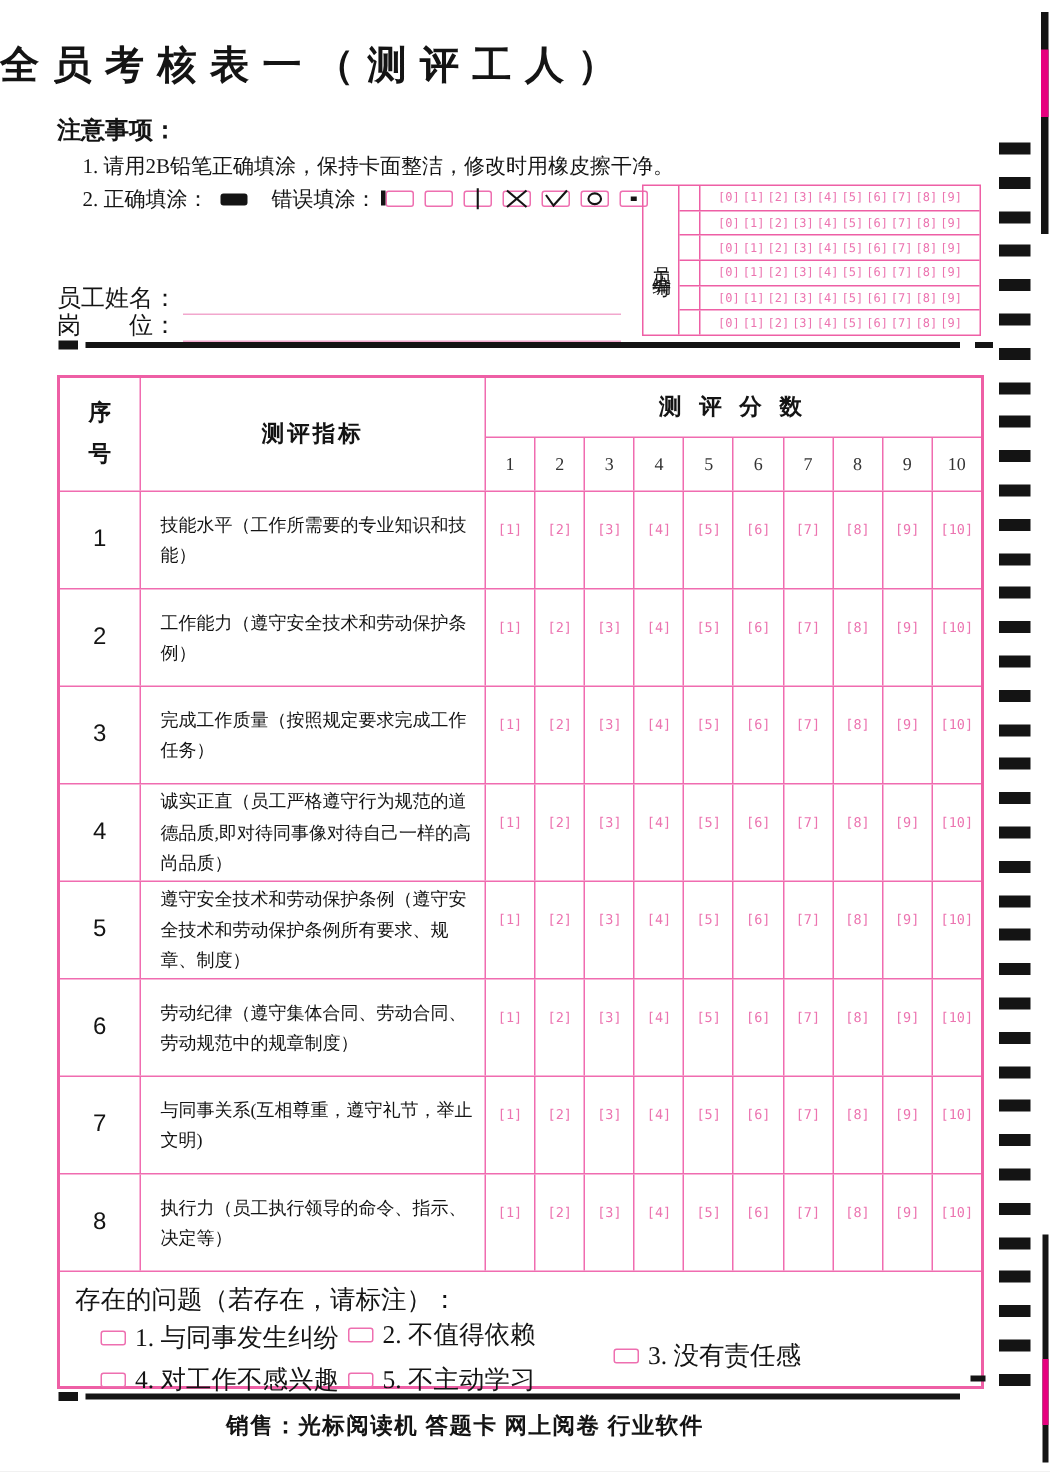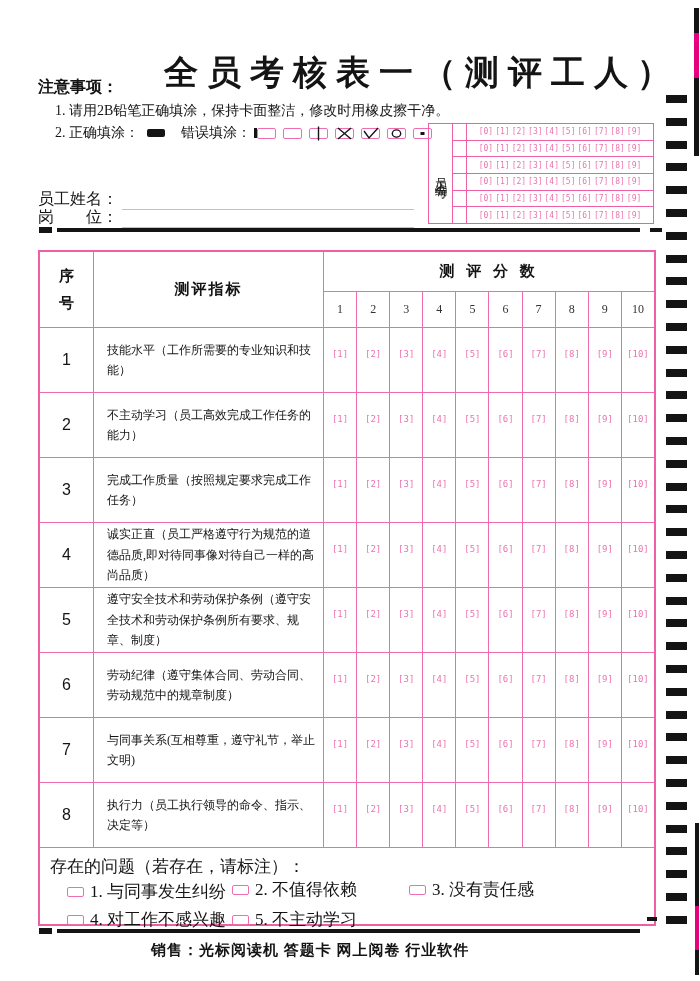--- a/index.html
+++ b/index.html
@@ -1,22 +1,22 @@
 <!DOCTYPE html>
 <html><head>
 <meta charset="utf-8">
 <style>
   html,body{margin:0;padding:0;background:#e8e8e8;}
   .sheet{position:relative;width:700px;height:981px;background:#ffffff;overflow:hidden;
          font-family:"Liberation Serif","DejaVu Serif",serif;color:#141414;}
   .abs{position:absolute;}
 
   
-  .title{left:0;top:26px;width:680px;text-align:right;font-size:34px;font-weight:bold;
-         letter-spacing:9px;font-family:"Liberation Sans","DejaVu Sans",sans-serif;margin-top:24px;}
+  .title{left:0;top:26px;width:680px;text-align:left;font-size:26px;font-weight:bold;
+         letter-spacing:9px;font-family:"Liberation Sans","DejaVu Sans",sans-serif;}
 
   
   .notice-head{left:38px;top:77px;font-size:16px;font-weight:bold;}
   .notice-item{left:55px;font-size:14px;}
   .n1{top:102px;} .n2{top:124px;display:flex;align-items:center;gap:6px;}
   .fill-correct{display:inline-block;width:18px;height:8px;background:#141414;border-radius:2px;margin:0 10px 0 2px;}
   .wex{position:relative;display:inline-block;width:17px;height:9px;border:1px solid #ee6fb0;border-radius:2px;margin-right:7px;vertical-align:middle;}
   .wex svg{position:absolute;left:0;top:0;overflow:visible;}
   .wm-left{position:absolute;left:-4px;top:-1px;width:3px;height:10px;background:#141414;}
 
@@ -260,21 +260,21 @@
             <span class="bubble">[8]</span>
           </div>
           <div class="bcell">
             <span class="bubble">[9]</span>
           </div>
           <div class="bcell">
             <span class="bubble">[10]</span>
           </div>
         </div><div class="trow">
           <div class="c-no pink-r">2</div>
-          <div class="c-ind pink-r">不主动学习（员工高效完成工作任务的能力）</div>
+          <div class="c-ind pink-r">工作能力（遵守安全技术和劳动保护条例）</div>
           <div class="bcell">
             <span class="bubble">[1]</span>
           </div>
           <div class="bcell">
             <span class="bubble">[2]</span>
           </div>
           <div class="bcell">
             <span class="bubble">[3]</span>
           </div>
           <div class="bcell">
@@ -498,21 +498,21 @@
           </div>
         </div></div>
     <div class="problems">
       <div class="prob-head">存在的问题（若存在，请标注）：</div>
       <div id="prob-opts" style="display:contents;"><div class="prob-opt" style="left: 27px; top: 32px; text-align: center;">
             <span class="cbx"></span>
             <span>1. 与同事发生纠纷</span>
           </div><div class="prob-opt" style="left: 192px; top: 30px;">
             <span class="cbx"></span>
             <span>2. 不值得依赖</span>
-          </div><div class="prob-opt" style="left: 322px; top: 30px; padding-left: 47px;">
+          </div><div class="prob-opt" style="left: 322px; top: 44px; padding-left: 47px;">
             <span class="cbx"></span>
             <span>3. 没有责任感</span>
           </div><div class="prob-opt" style="left: 27px; top: 60px;">
             <span class="cbx"></span>
             <span>4. 对工作不感兴趣</span>
           </div><div class="prob-opt" style="left: 192px; top: 60px;">
             <span class="cbx"></span>
             <span>5. 不主动学习</span>
           </div></div>
     </div>

